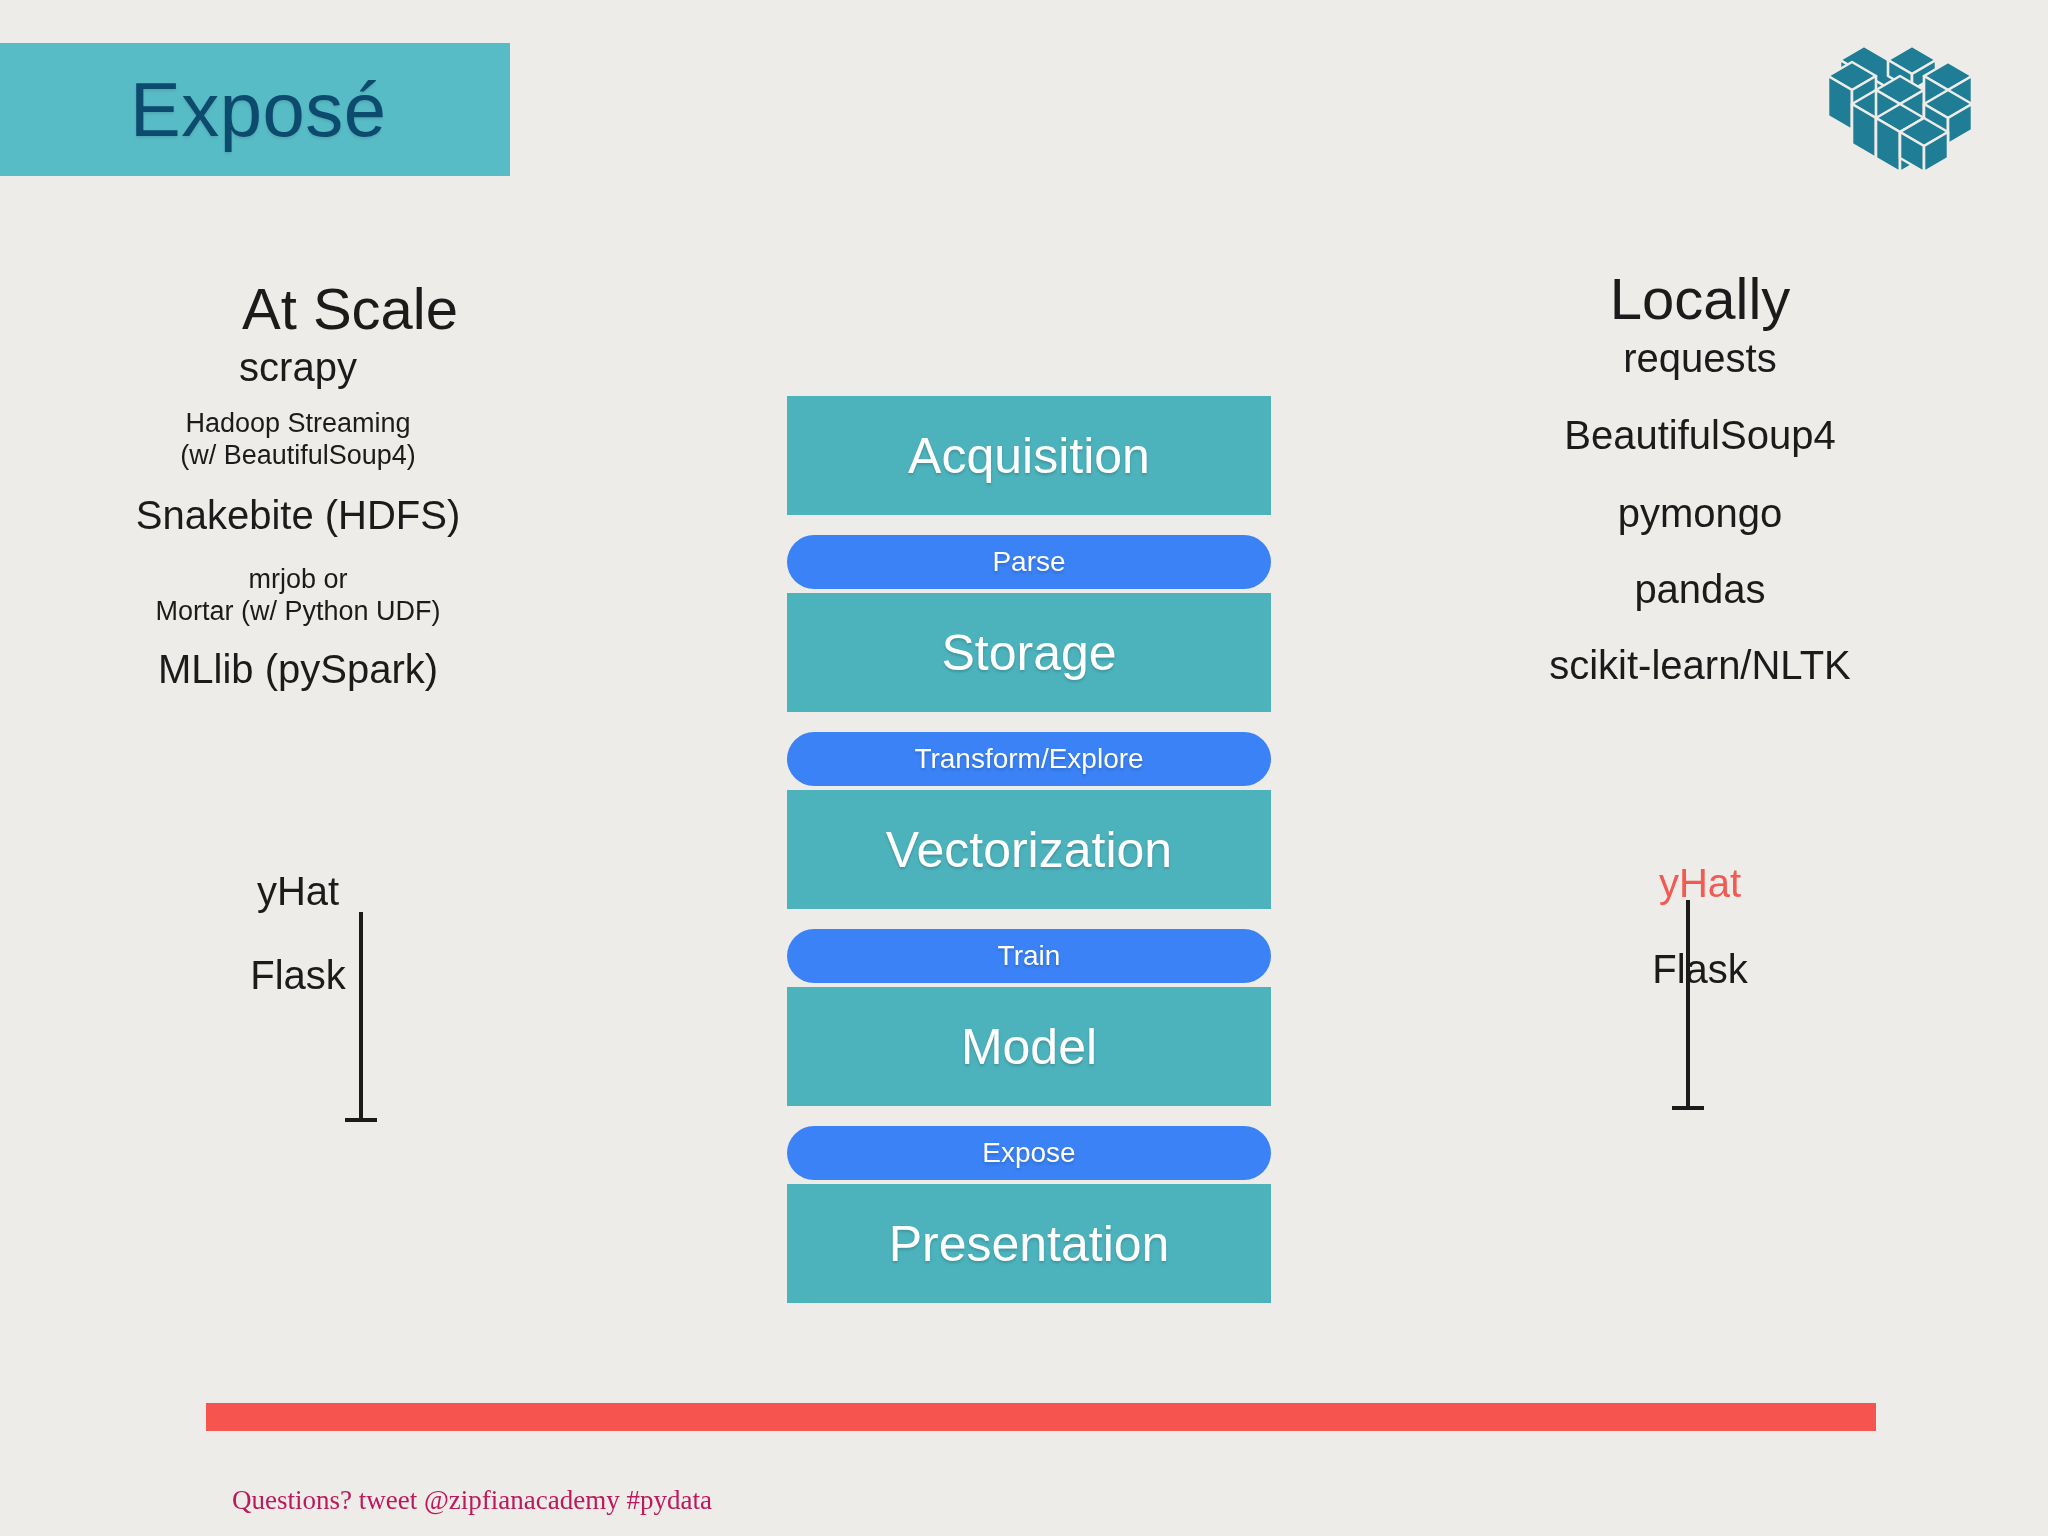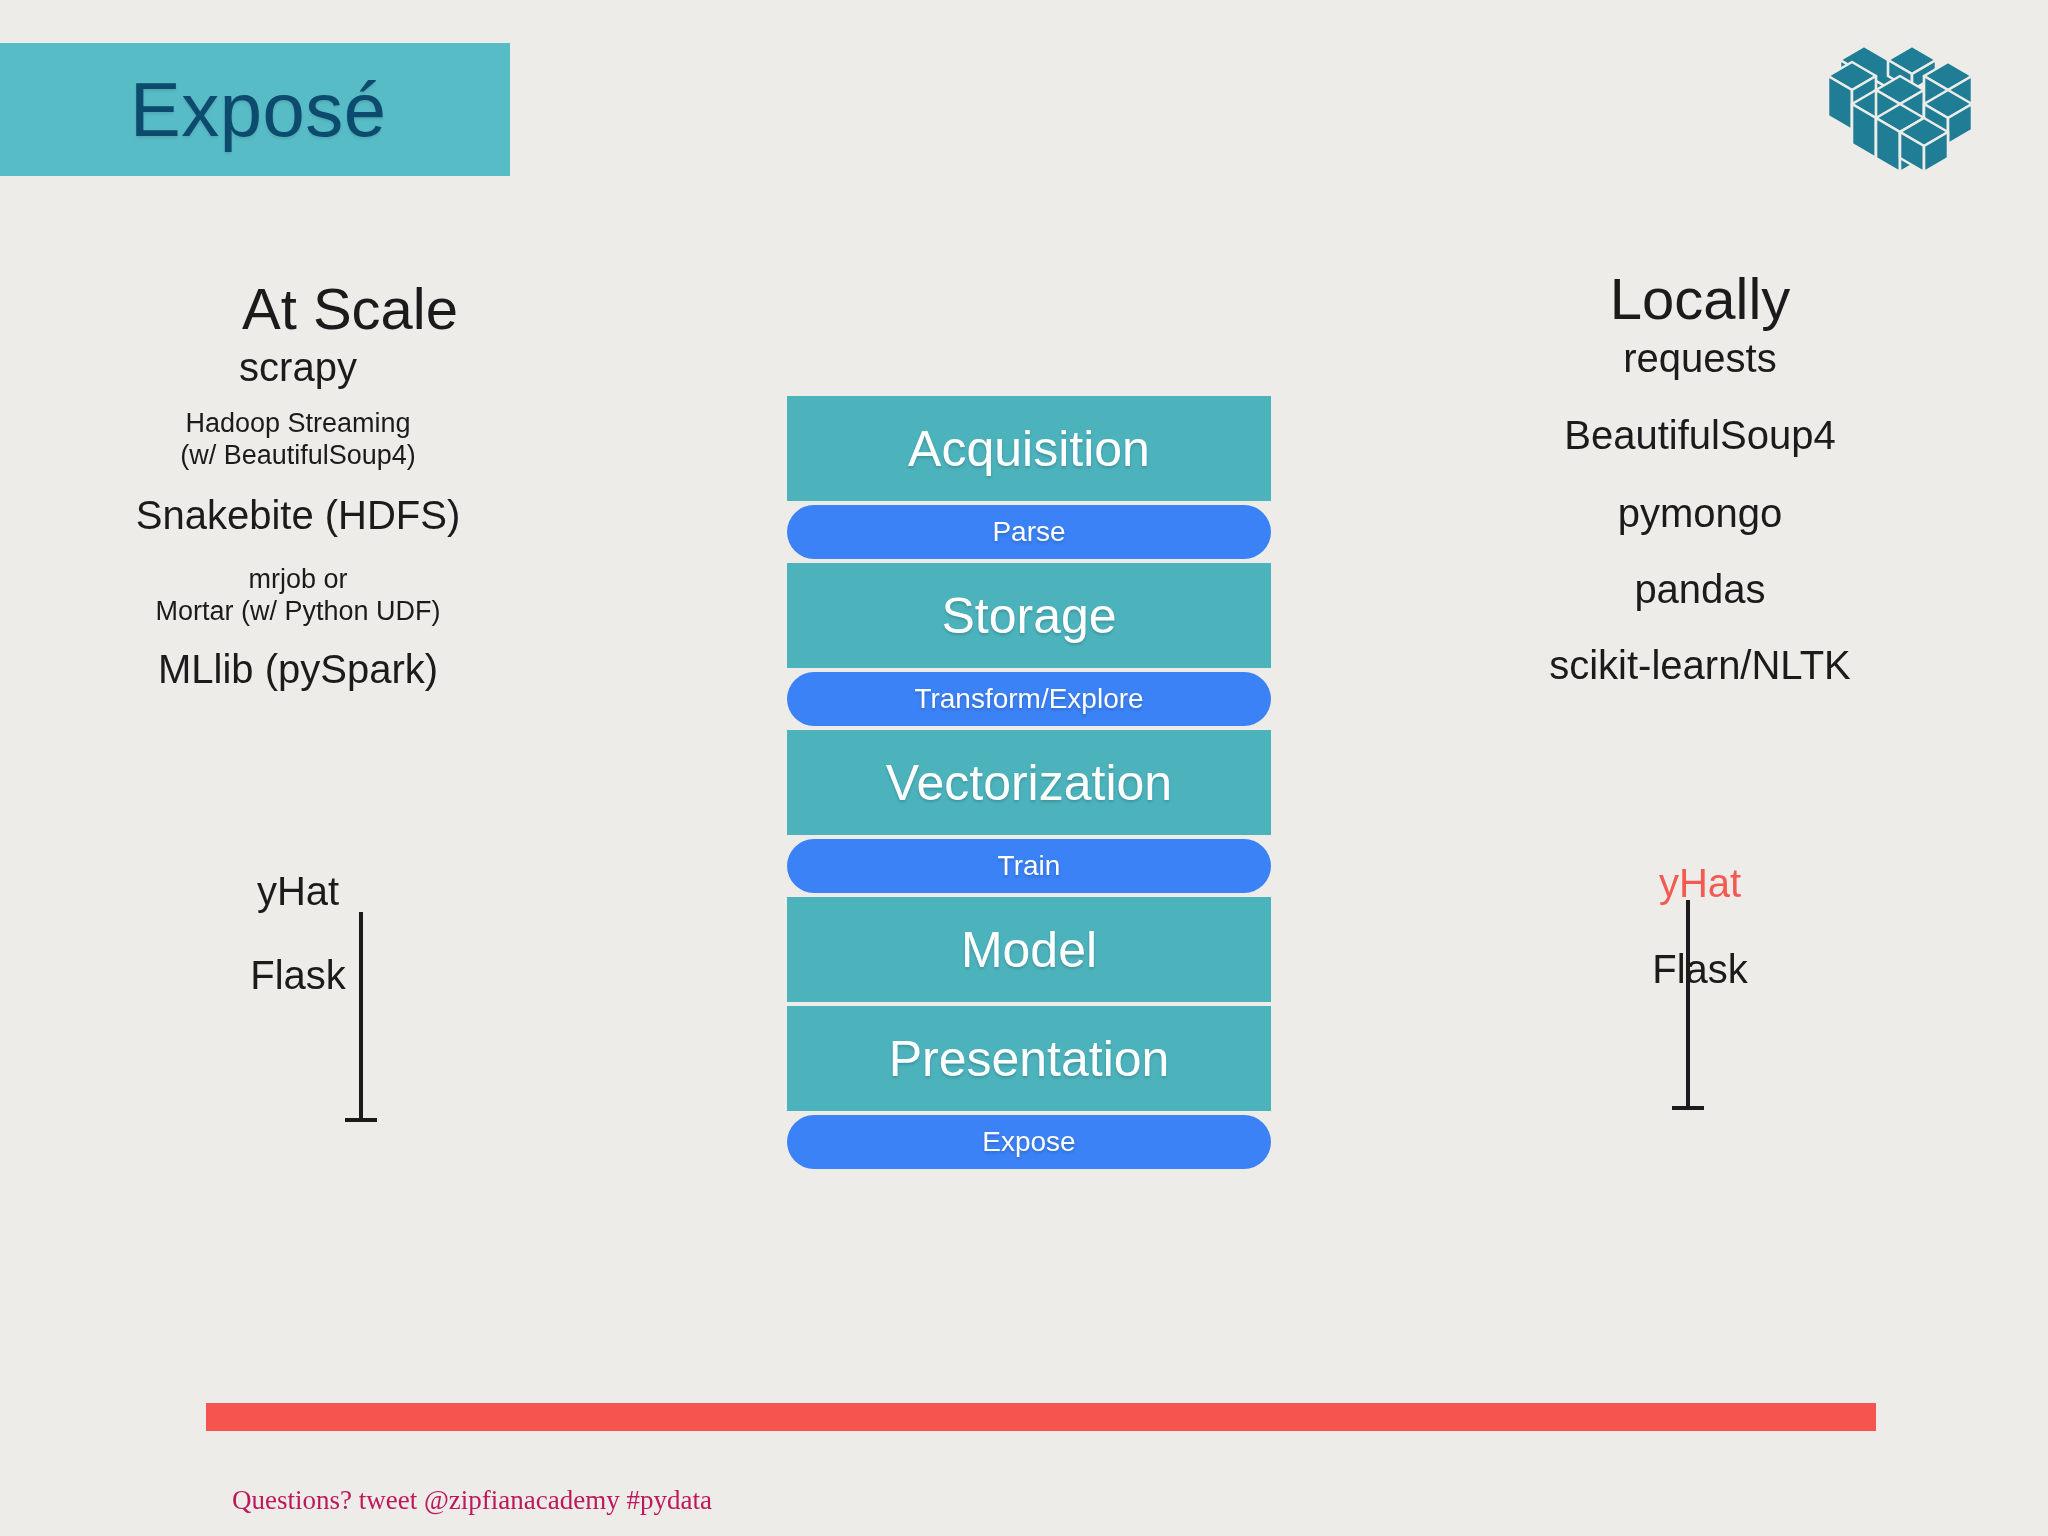--- a/index.html
+++ b/index.html
@@ -123,23 +123,23 @@
   }
   .stage {
     position: relative;
     width: 484px;
     display: flex;
     align-items: center;
     justify-content: center;
     box-sizing: border-box;
   }
   .stage.major {
-    height: 105px;
+    height: 119px;
     background: #4cb3bd;
-    margin-bottom: 4px;
+    margin-bottom: 20px;
   }
   .stage.minor {
     height: 54px;
     background: #3b82f6;
     border-radius: 28px;
     margin-bottom: 4px;
   }
   .stage .stage-label {
     color: #ffffff;
     text-shadow: 0 2px 3px rgba(0,0,0,0.18);
@@ -272,22 +272,22 @@
   </div>
   <div class="stage major">
     <span class="stage-label">Vectorization</span>
   </div>
   <div class="stage minor">
     <span class="stage-label">Train</span>
   </div>
   <div class="stage major">
     <span class="stage-label">Model</span>
   </div>
+  <div class="stage minor">
+    <span class="stage-label">Expose</span>
+  </div>
   <div class="stage major">
     <span class="stage-label">Presentation</span>
-  </div>
-  <div class="stage minor">
-    <span class="stage-label">Expose</span>
   </div>
 </div>
 
 <div id="footer-bar"></div>
 <div id="footer-text">Questions? tweet @zipfianacademy #pydata</div>
 
 </body></html>

